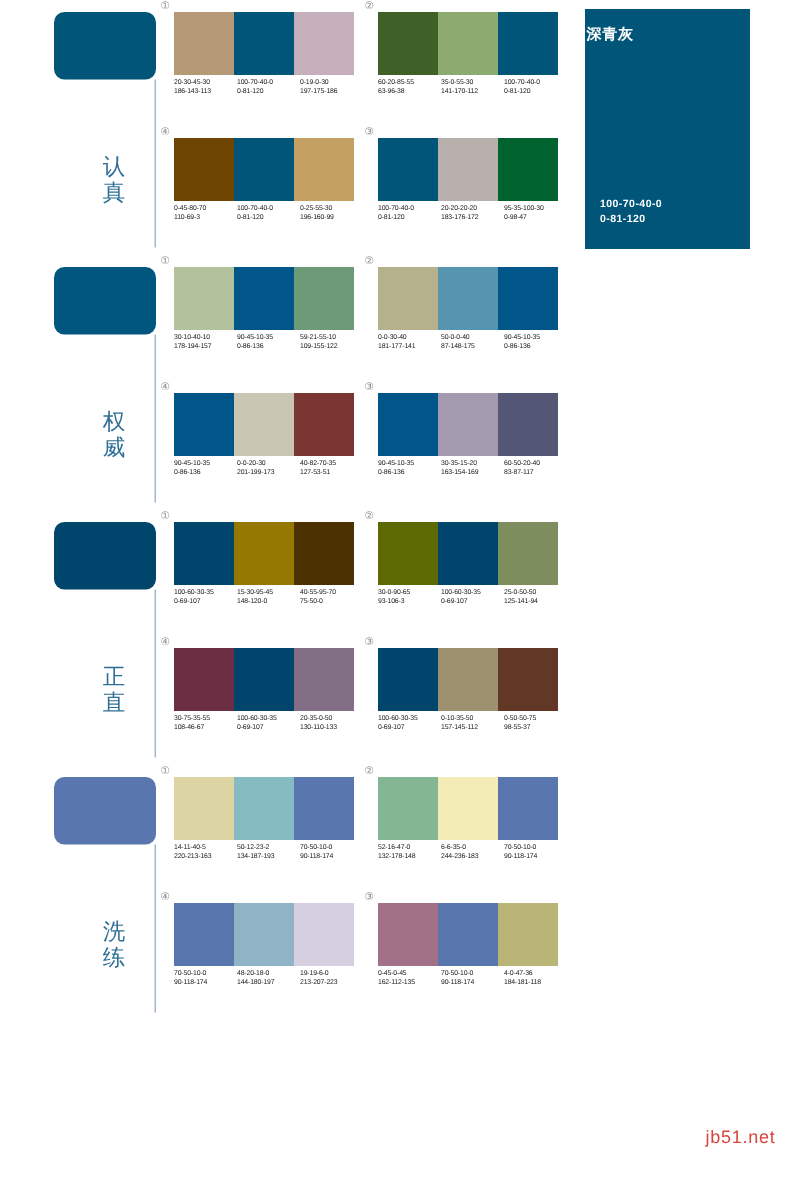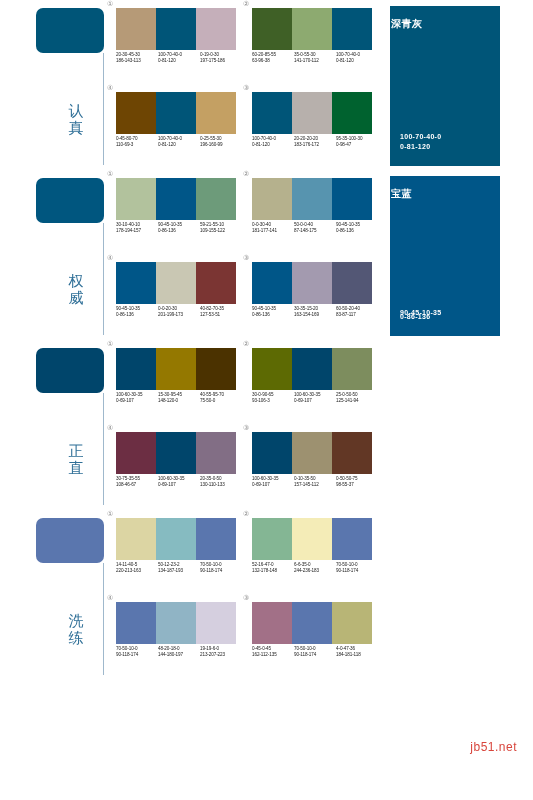--- a/index.html
+++ b/index.html
@@ -165,21 +165,21 @@
   .watermark {
     position: absolute;
     right: 12px;
     bottom: 8px;
     width: 150px;
     height: 52px;
   }
   .wm-url {
     position: absolute;
     right: 4px;
-    top: 0;
+    top: 11px;
     font-size: 12px;
     color: #d8453c;
     font-family: "Liberation Sans", sans-serif;
     letter-spacing: 0.5px;
   }
   .wm-badge {
     position: absolute;
     right: 0;
     top: 18px;
     padding: 4px 8px;
@@ -395,27 +395,20 @@
                 <span class="cmyk">30-35-15-20</span>
                 <span class="rgb">163-154-169</span>
               </div>
               <div class="code-cell">
                 <span class="cmyk">60-50-20-40</span>
                 <span class="rgb">83-87-117</span>
               </div>
             </div>
           </div>
         </div>
-        <div class="hero" style="background: rgb(0, 86, 136);">
-          <div class="hero-name">宝蓝</div>
-          <div class="hero-codes overlap">
-            <span class="a">90-45-10-35</span>
-            <span class="b">0-86-136</span>
-          </div>
-        </div>
       </div>
       <div class="section">
         <div class="key-col">
           <div class="key-chip" style="background: rgb(0, 69, 107);"></div>
           <div class="key-rule"></div>
           <div class="key-word">
             <span>正</span>
             <span>直</span>
           </div>
         </div>

